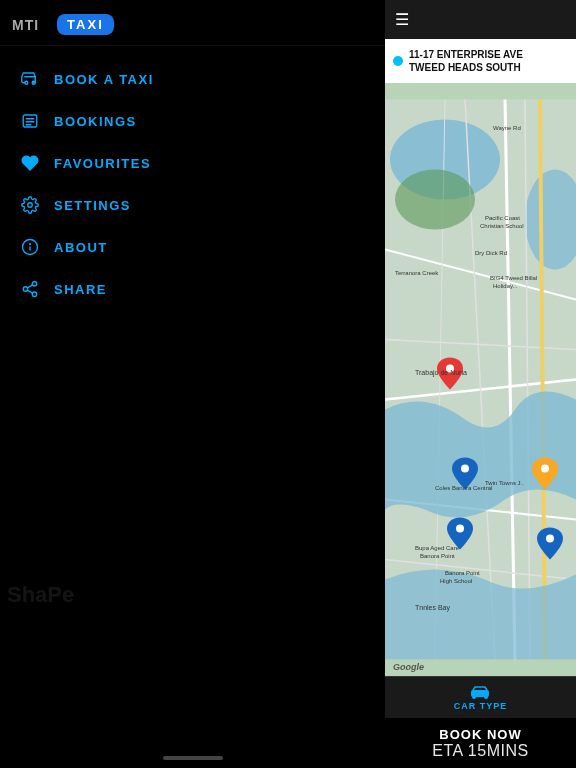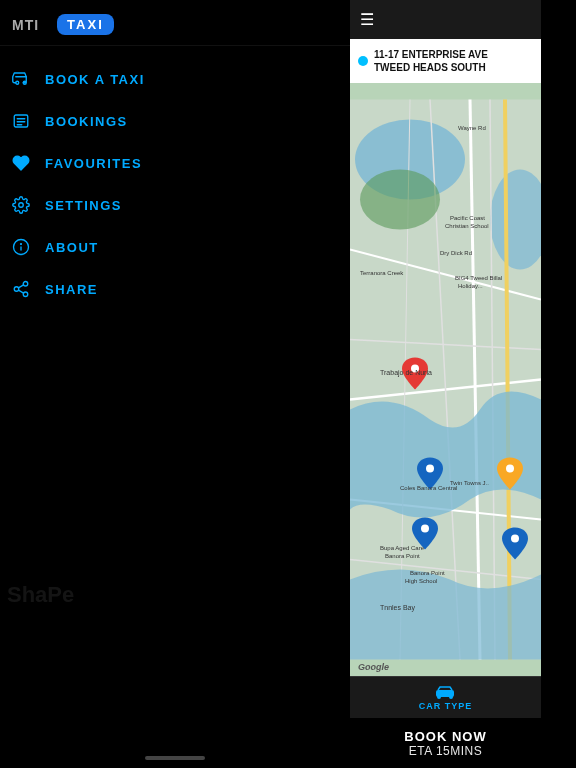--- a/index.html
+++ b/index.html
@@ -8,21 +8,21 @@
       height: 768px;
       background: #000;
       font-family: Arial, sans-serif;
       display: flex;
       overflow: hidden;
       position: relative;
     }
 
     
     .sidebar {
-      width: 350px;
+      width: 385px;
       height: 768px;
       background: #000;
       display: flex;
       flex-direction: column;
       position: relative;
       flex-shrink: 0;
     }
 
     .sidebar-header {
       display: flex;
@@ -52,21 +52,21 @@
     .nav-menu {
       display: flex;
       flex-direction: column;
       padding: 12px 0;
     }
 
     .nav-item {
       display: flex;
       align-items: center;
       gap: 14px;
-      padding: 11px 11px;
+      padding: 11px 20px;
       cursor: pointer;
       text-decoration: none;
     }
 
     .nav-icon {
       width: 20px;
       height: 20px;
       display: flex;
       align-items: center;
       justify-content: center;
@@ -215,21 +215,21 @@
 
     .book-now-label {
       color: #fff;
       font-size: 13px;
       font-weight: bold;
       letter-spacing: 1px;
     }
 
     .eta-label {
       color: #fff;
-      font-size: 12px;
+      font-size: 16px;
       letter-spacing: 0.5px;
       opacity: 0.9;
     }
 
     
     svg.nav-svg {
       width: 18px;
       height: 18px;
       fill: none;
       stroke: #00aaff;

